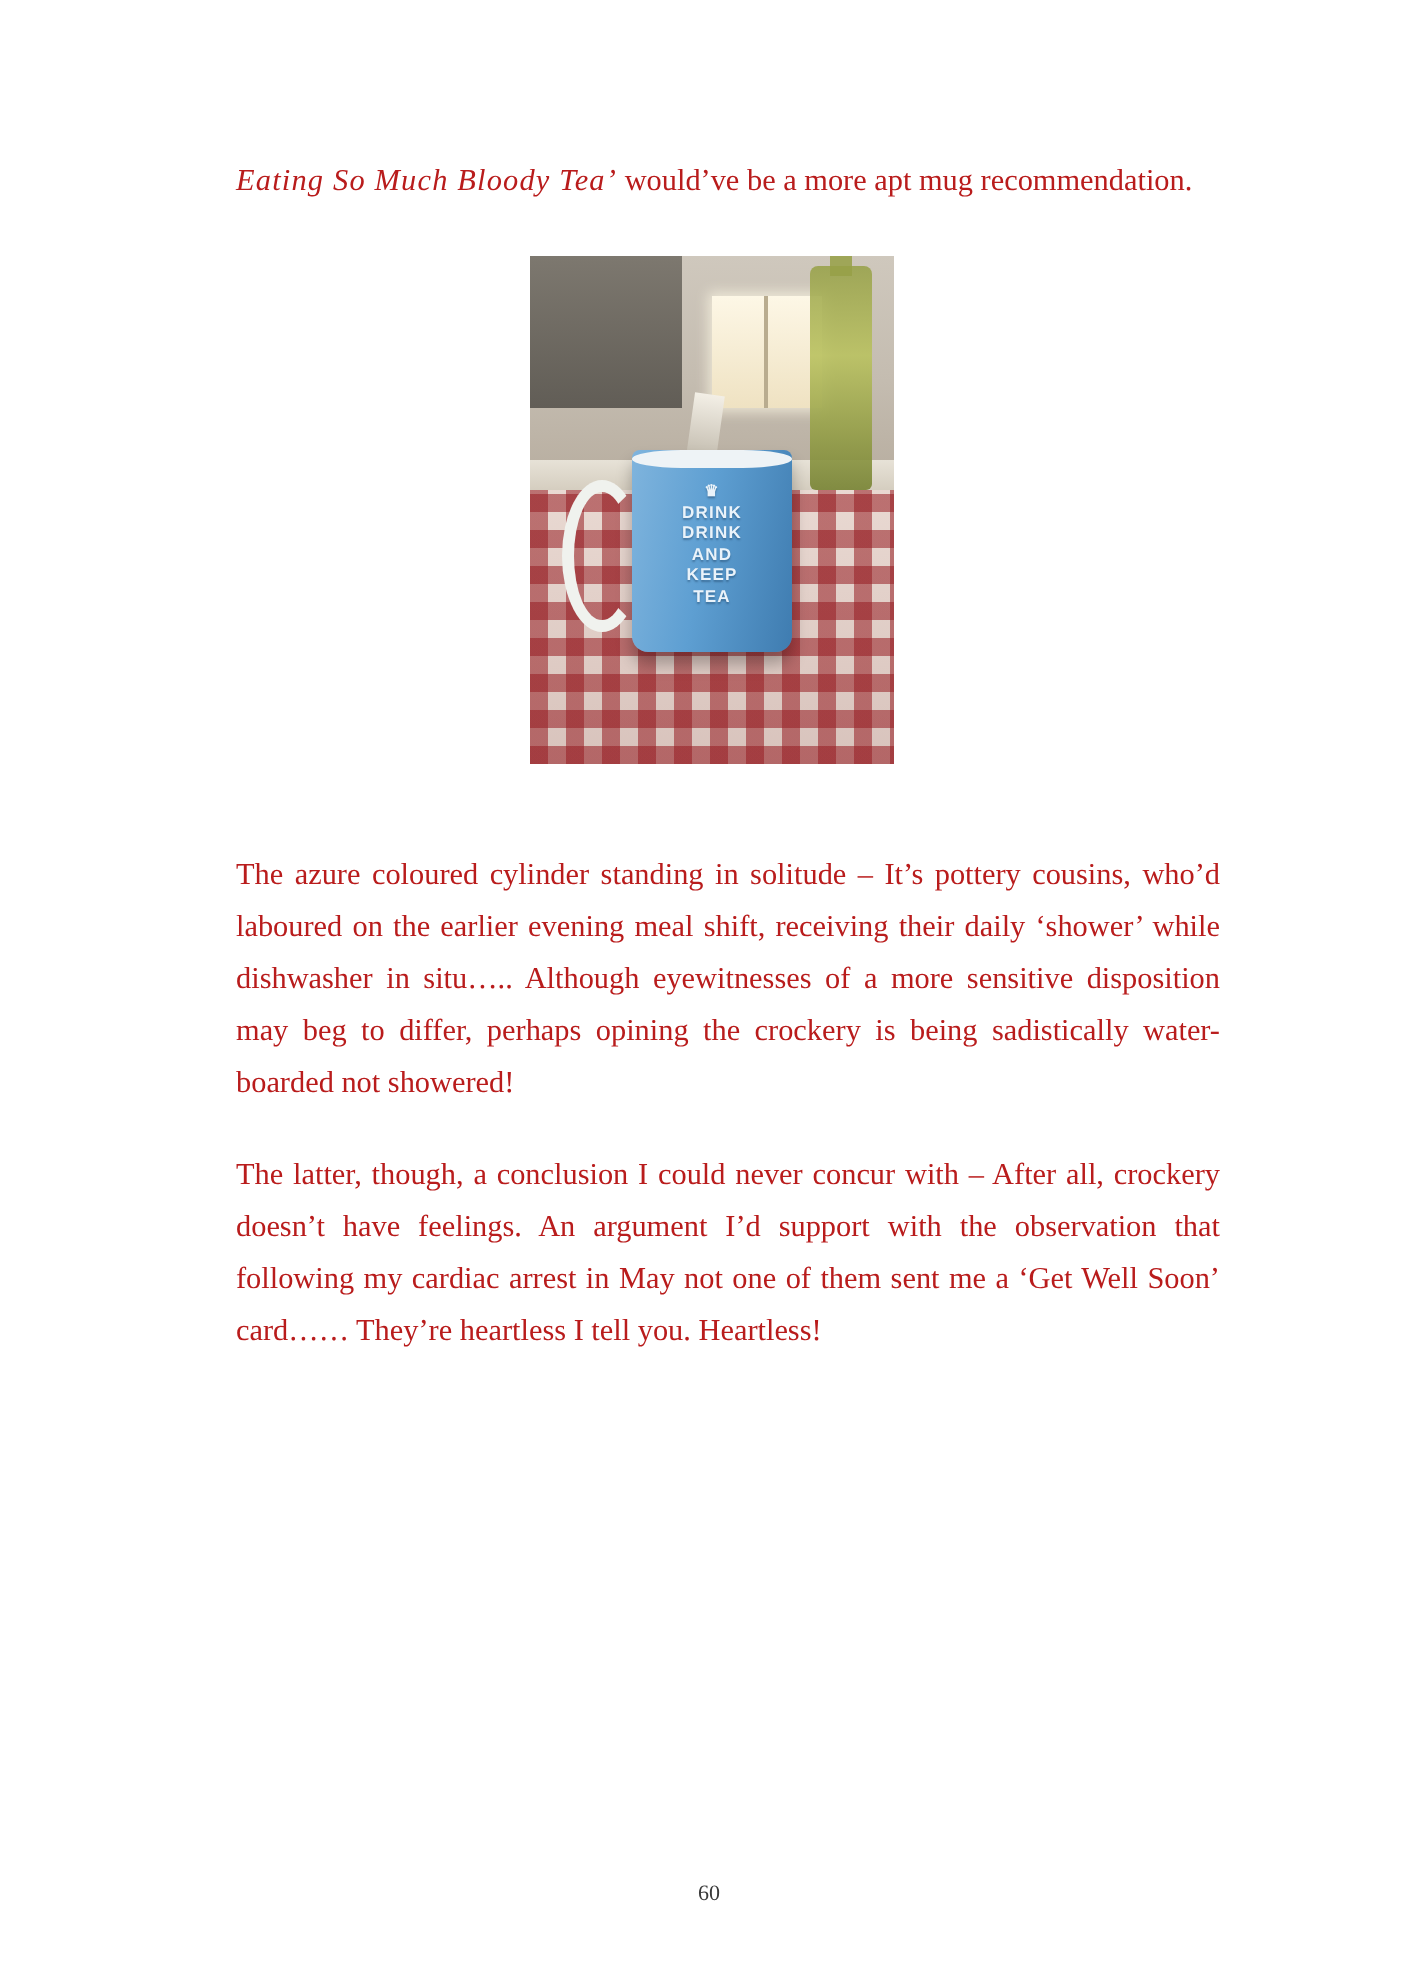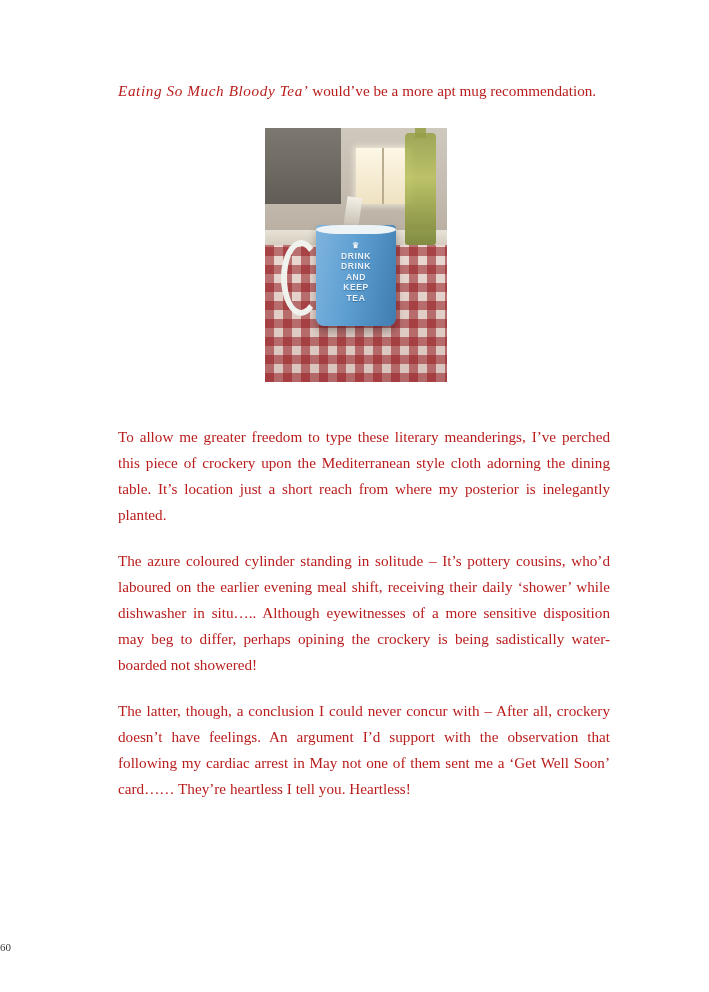--- a/index.html
+++ b/index.html
@@ -154,21 +154,21 @@
     left: 44%; top: 27%;
     width: 8%; height: 14%;
     background: linear-gradient(180deg,#f3efe6 0%, #bdb6a8 100%);
     transform: rotate(8deg);
   }
   .footer {
     position: absolute;
     left: 0;
     top: 941px;
     width: 709px;
-    text-align: left;
+    text-align: center;
     font-size: 11px;
     color: #3a3a3a;
     font-family: "Liberation Serif", serif;
   }
 </style>
 </head>
 <body>
 
 <div class="page">
 
@@ -193,21 +193,20 @@
             <span>DRINK</span><br>
             <span>AND</span><br>
             <span>KEEP</span><br>
             <span>TEA</span>
           </div>
         </div>
         <div class="ph-handle"></div>
       </div>
     </div>
 
-    <p>To allow me greater freedom to type these literary meanderings, I’ve perched this piece of crockery upon the Mediterranean style cloth adorning the dining table. It’s location just a short reach from where my posterior is inelegantly planted.</p>
     <p>The azure coloured cylinder standing in solitude – It’s pottery cousins, who’d laboured on the earlier evening meal shift, receiving their daily ‘shower’ while dishwasher in situ….. Although eyewitnesses of a more sensitive disposition may beg to differ, perhaps opining the crockery is being sadistically water-boarded not showered!</p>
     <p>The latter, though, a conclusion I could never concur with – After all, crockery doesn’t have feelings. An argument I’d support with the observation that following my cardiac arrest in May not one of them sent me a ‘Get Well Soon’ card…… They’re heartless I tell you. Heartless!</p>
 
   </div>
 
   <div class="footer">60</div>
 
 </div>
 
 </body></html>

